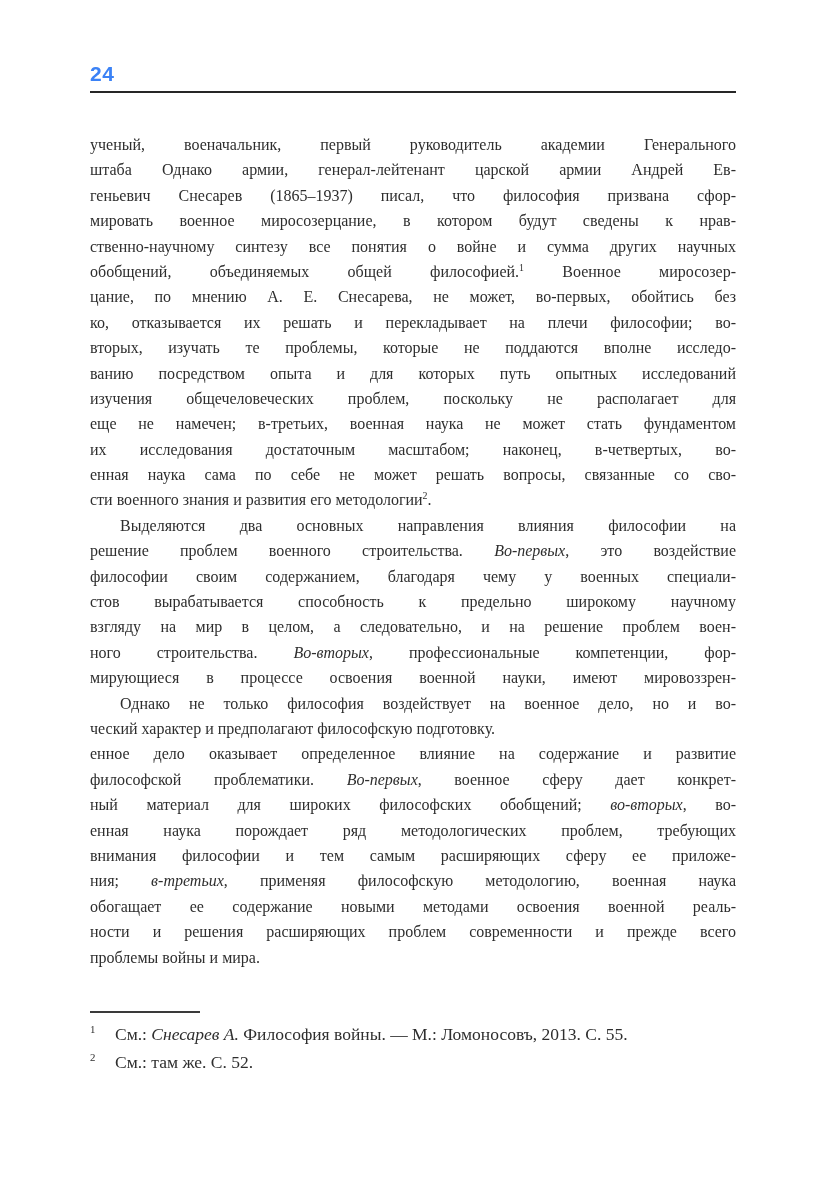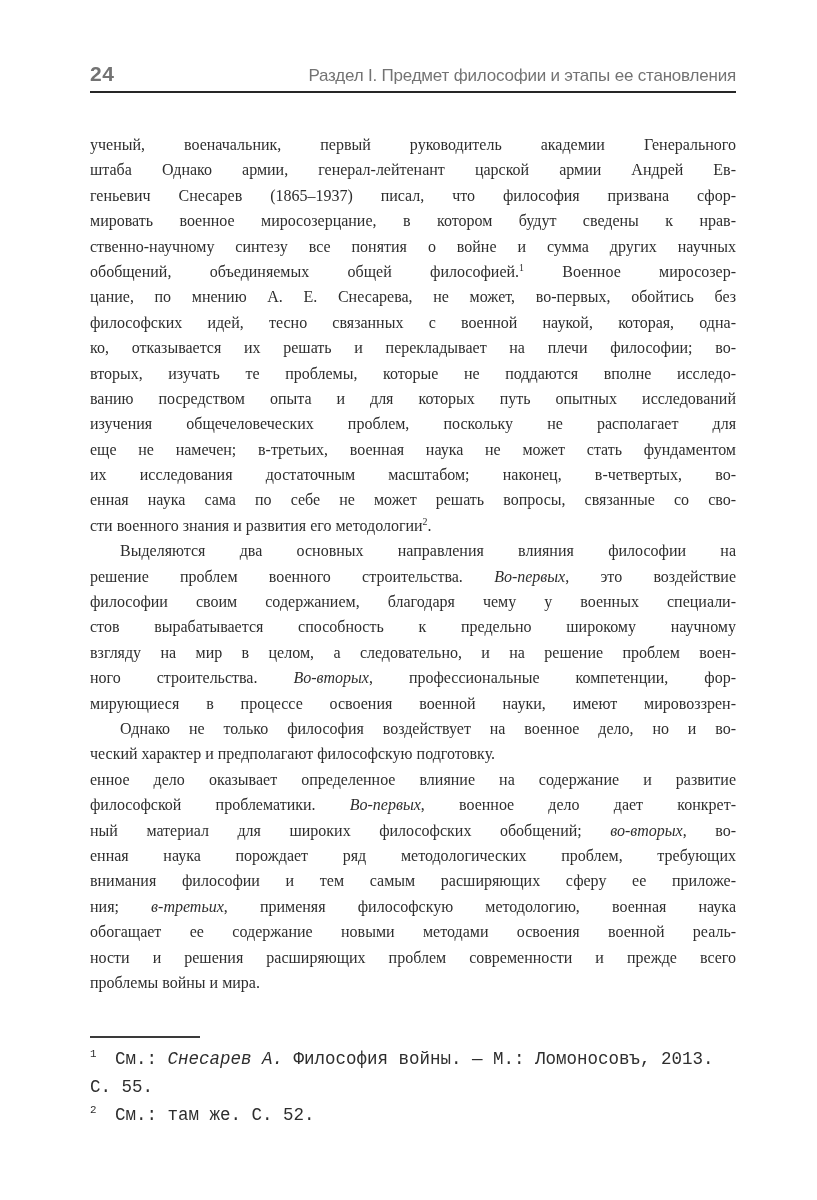--- a/index.html
+++ b/index.html
@@ -20,21 +20,21 @@
     top: 62px;
     width: 646px;
   }
   .running-head {
     display: flex;
     justify-content: space-between;
     align-items: baseline;
     border-bottom: 2px solid #262626;
     padding-bottom: 5px;
     font-family: "Liberation Sans", sans-serif;
-    color: #737373;
+    color: #3b82f6;
   }
   .page-number {
     font-size: 21px;
     font-weight: bold;
     letter-spacing: 0.5px;
   }
   .section-title {
     font-size: 17px;
     font-weight: 500;
     letter-spacing: -0.2px;
@@ -67,68 +67,65 @@
   }
   .footnote-rule {
     width: 110px;
     border-top: 2px solid #3a3a3a;
     margin-bottom: 7px;
   }
   .footnote {
     font-size: 17.5px;
     line-height: 28px;
     text-indent: 0;
-    font-family: Liberation Mono, monospace;
   }
   .footnote sup {
     display: inline-block;
     width: 16px;
     margin-right: 9px;
     text-indent: 0;
   }
 </style>
 </head>
 <body>
 
 <div class="page">
   <div class="content">
 
     <div class="running-head">
       <span class="page-number">24</span>
-      <span class="section-title">Раздел I. Предмет философии и этапы ее становления</span>
     </div>
 
     <div class="body-text" id="body-text">
         <div class="line"><span>ученый, военачальник, первый руководитель академии Генерального</span></div>
         <div class="line"><span>штаба Однако армии, генерал-лейтенант царской армии Андрей Ев-</span></div>
         <div class="line"><span>геньевич Снесарев (1865–1937) писал, что философия призвана сфор-</span></div>
         <div class="line"><span>мировать военное миросозерцание, в котором будут сведены к нрав-</span></div>
         <div class="line"><span>ственно-научному синтезу все понятия о войне и сумма других научных</span></div>
         <div class="line"><span>обобщений, объединяемых общей философией.</span><sup>1</sup><span> Военное миросозер-</span></div>
         <div class="line"><span>цание, по мнению А. Е. Снесарева, не может, во-первых, обойтись без</span></div>
-        <div class="line"><span>философских идей, тесно связанных с военной наукой, которая, одна-</span></div>
         <div class="line"><span>ко, отказывается их решать и перекладывает на плечи философии; во-</span></div>
         <div class="line"><span>вторых, изучать те проблемы, которые не поддаются вполне исследо-</span></div>
         <div class="line"><span>ванию посредством опыта и для которых путь опытных исследований</span></div>
         <div class="line"><span>изучения общечеловеческих проблем, поскольку не располагает для</span></div>
         <div class="line"><span>еще не намечен; в-третьих, военная наука не может стать фундаментом</span></div>
         <div class="line"><span>их исследования достаточным масштабом; наконец, в-четвертых, во-</span></div>
         <div class="line"><span>енная наука сама по себе не может решать вопросы, связанные со сво-</span></div>
         <div class="line line-last"><span>сти военного знания и развития его методологии</span><sup>2</sup><span>.</span></div>
         <div class="line line-indent"><span>Выделяются два основных направления влияния философии на</span></div>
         <div class="line"><span>решение проблем военного строительства. </span><em>Во-первых</em><span>, это воздействие</span></div>
         <div class="line"><span>философии своим содержанием, благодаря чему у военных специали-</span></div>
         <div class="line"><span>стов вырабатывается способность к предельно широкому научному</span></div>
         <div class="line"><span>взгляду на мир в целом, а следовательно, и на решение проблем воен-</span></div>
         <div class="line"><span>ного строительства. </span><em>Во-вторых</em><span>, профессиональные компетенции, фор-</span></div>
         <div class="line"><span>мирующиеся в процессе освоения военной науки, имеют мировоззрен-</span></div>
         <div class="line line-indent"><span>Однако не только философия воздействует на военное дело, но и во-</span></div>
         <div class="line line-last"><span>ческий характер и предполагают философскую подготовку.</span></div>
         <div class="line"><span>енное дело оказывает определенное влияние на содержание и развитие</span></div>
-        <div class="line"><span>философской проблематики. </span><em>Во-первых</em><span>, военное дело дает конкрет-</span></div>
+        <div class="line"><span>философской проблематики. </span><em>Во-первых</em><span>, военное сферу дает конкрет-</span></div>
         <div class="line"><span>ный материал для широких философских обобщений; </span><em>во-вторых</em><span>, во-</span></div>
         <div class="line"><span>енная наука порождает ряд методологических проблем, требующих</span></div>
         <div class="line"><span>внимания философии и тем самым расширяющих сферу ее приложе-</span></div>
         <div class="line"><span>ния; </span><em>в-третьих</em><span>, применяя философскую методологию, военная наука</span></div>
         <div class="line"><span>обогащает ее содержание новыми методами освоения военной реаль-</span></div>
         <div class="line"><span>ности и решения расширяющих проблем современности и прежде всего</span></div>
         <div class="line line-last"><span>проблемы войны и мира.</span></div>
       </div>
 
     <div class="footnotes">

